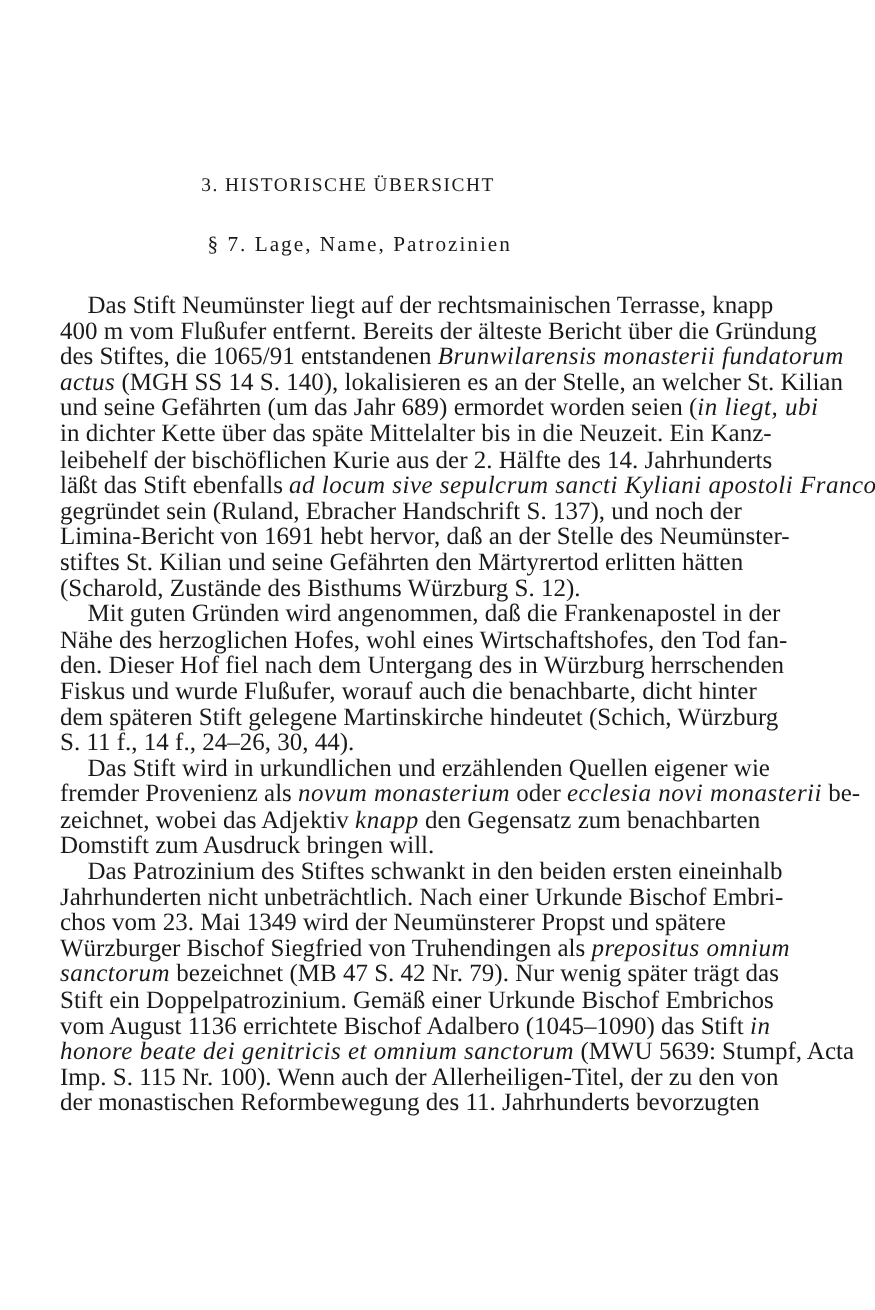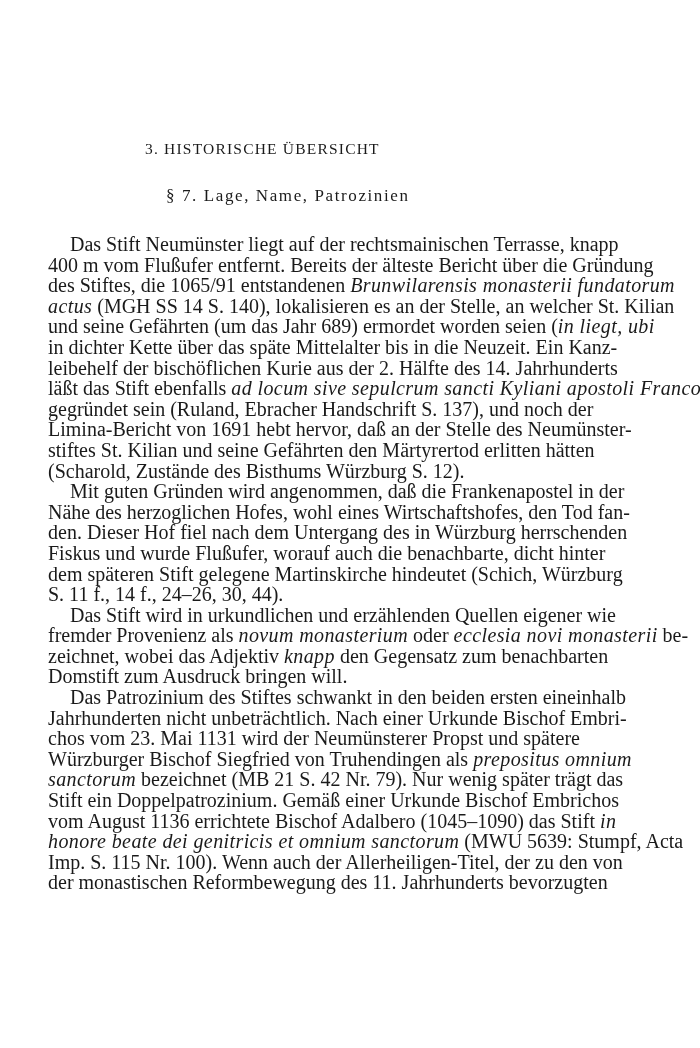--- a/index.html
+++ b/index.html
@@ -16,21 +16,21 @@
       color: #1a1a1a;
     }
     .page {
       position: absolute;
       left: 48px;
       top: 0;
       width: 518px;
     }
     .chapter-title {
       position: absolute;
-      left: 97px;
+      left: 113px;
       top: 140px;
       font-family: "Liberation Serif", serif;
       font-size: 15.5px;
       letter-spacing: 1.2px;
       white-space: nowrap;
     }
     .section-title {
       position: absolute;
       left: 118px;
       top: 186px;
@@ -90,22 +90,22 @@
       <span class="line"><span>den. Dieser Hof fiel nach dem Untergang des in Würzburg herrschenden</span></span>
       <span class="line"><span>Fiskus und wurde Flußufer, worauf auch die benachbarte, dicht hinter</span></span>
       <span class="line"><span>dem späteren Stift gelegene Martinskirche hindeutet (Schich, Würzburg</span></span>
       <span class="line last"><span>S. 11 f., 14 f., 24–26, 30, 44).</span></span>
       <span class="line indent"><span>Das Stift wird in urkundlichen und erzählenden Quellen eigener wie</span></span>
       <span class="line"><span>fremder Provenienz als </span><i>novum monasterium</i><span> oder </span><i>ecclesia novi monasterii</i><span> be-</span></span>
       <span class="line"><span>zeichnet, wobei das Adjektiv </span><i>knapp</i><span> den Gegensatz zum benachbarten</span></span>
       <span class="line last"><span>Domstift zum Ausdruck bringen will.</span></span>
       <span class="line indent"><span>Das Patrozinium des Stiftes schwankt in den beiden ersten eineinhalb</span></span>
       <span class="line"><span>Jahrhunderten nicht unbeträchtlich. Nach einer Urkunde Bischof Embri-</span></span>
-      <span class="line"><span>chos vom 23. Mai 1131 wird der Neumünsterer Propst und spätere</span></span>
+      <span class="line"><span>chos vom 23. Mai 1349 wird der Neumünsterer Propst und spätere</span></span>
       <span class="line"><span>Würzburger Bischof Siegfried von Truhendingen als </span><i>prepositus omnium</i></span>
-      <span class="line"><i>sanctorum</i><span> bezeichnet (MB 21 S. 42 Nr. 79). Nur wenig später trägt das</span></span>
+      <span class="line"><i>sanctorum</i><span> bezeichnet (MB 47 S. 42 Nr. 79). Nur wenig später trägt das</span></span>
       <span class="line"><span>Stift ein Doppelpatrozinium. Gemäß einer Urkunde Bischof Embrichos</span></span>
       <span class="line"><span>vom August 1136 errichtete Bischof Adalbero (1045–1090) das Stift </span><i>in</i></span>
       <span class="line"><i>honore beate dei genitricis et omnium sanctorum</i><span> (MWU 5639: Stumpf, Acta</span></span>
       <span class="line"><span>Imp. S. 115 Nr. 100). Wenn auch der Allerheiligen-Titel, der zu den von</span></span>
       <span class="line"><span>der monastischen Reformbewegung des 11. Jahrhunderts bevorzugten</span></span>
     </div>
 </div>
 
 </body></html>

